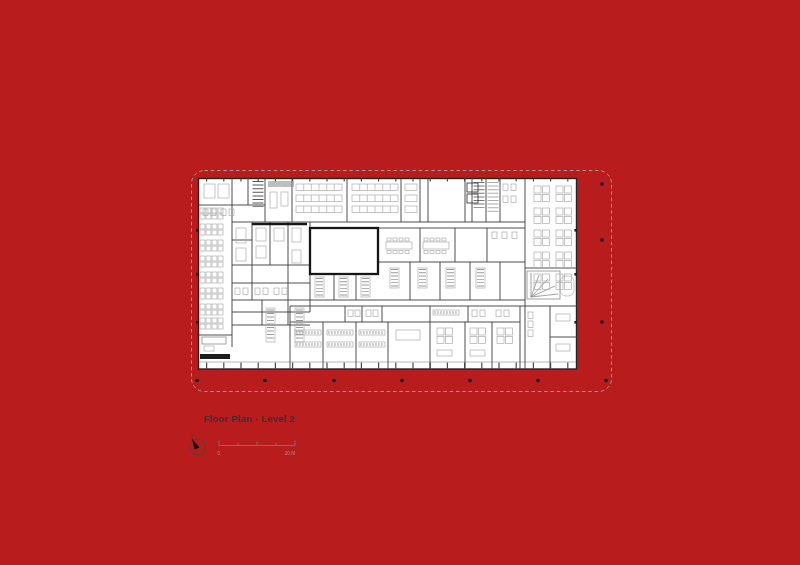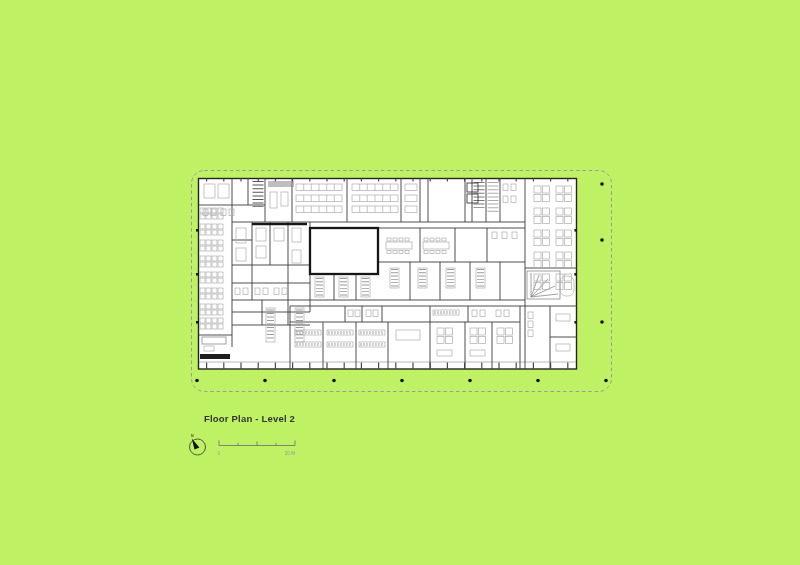--- a/index.html
+++ b/index.html
@@ -1,17 +1,17 @@
 <!DOCTYPE html>
 <html><head>
 <meta charset="utf-8">
 <style>
   html,body{margin:0;padding:0;background:#ffffff;}
   .sheet{
-    position:relative;width:800px;height:565px;background:#bef264;overflow:hidden;
+    position:relative;width:800px;height:565px;background:#b91c1c;overflow:hidden;
     font-family:"Liberation Sans", sans-serif;
   }
   svg{position:absolute;left:0;top:0;}
   
   .bnd{stroke:#9a9a9a;stroke-width:1;fill:none;stroke-dasharray:3.5 2.8;}
   .out{stroke:#242424;stroke-width:1.4;fill:#ffffff;}
   .w1{stroke:#3a3a3a;stroke-width:.9;fill:none;}
   .w2{stroke:#161616;stroke-width:2.3;fill:none;}
   .fz{stroke:#acacac;stroke-width:.7;fill:none;}
   .fzd{stroke:#8a8a8a;stroke-width:.8;fill:none;}

